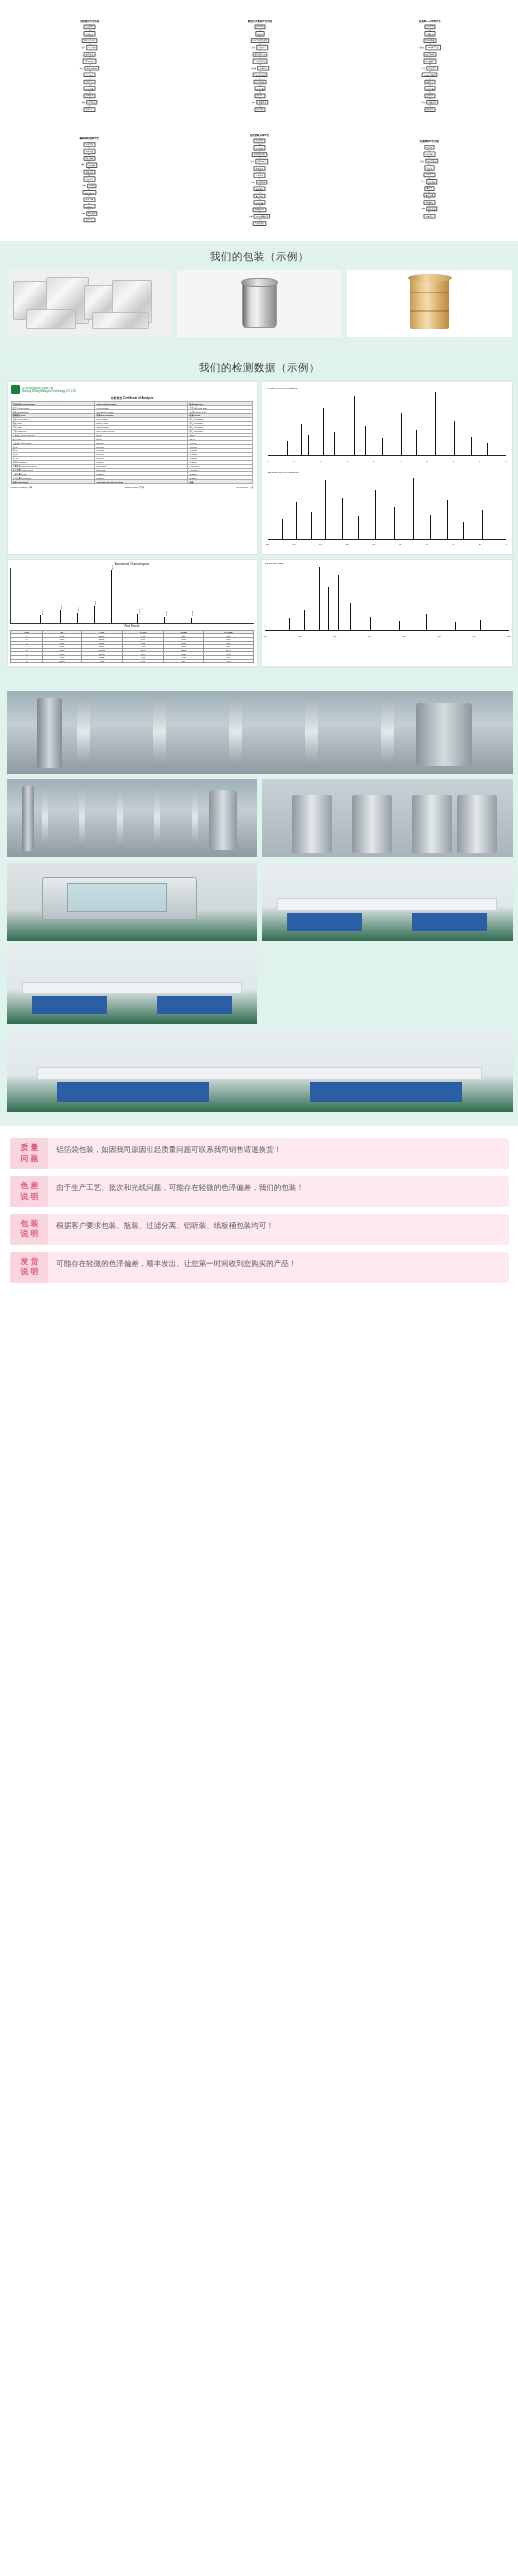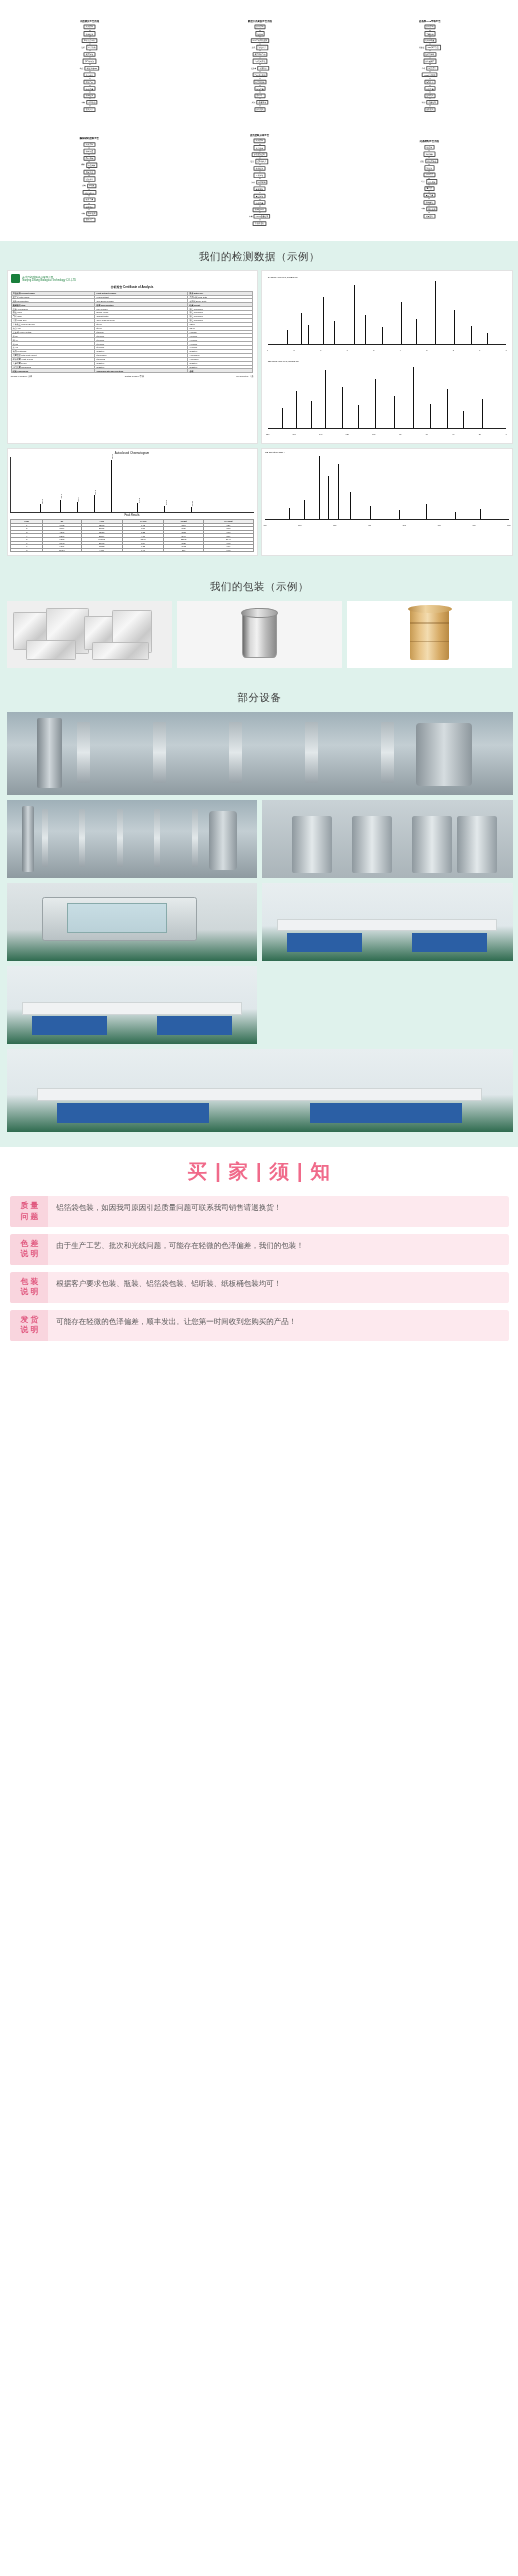--- a/index.html
+++ b/index.html
@@ -586,20 +586,50 @@
               <span class="flow-side-label">干燥</span>
               <div class="flow-node">纯度检测</div>
             </div>
             <div class="flow-arrow"></div>
             <div class="flow-side">
               <div class="flow-node">充氮包装</div>
             </div>
           </div>
         </div>
       </div>
+  </div>
+
+  <div class="band">
+    <div class="band-title">我们的包装（示例）</div>
+    <div class="pack-row">
+      <div class="pack-cell">
+        <div class="bags">
+          <div class="bag" style="left:4%;top:16%;width:22%;height:58%;"></div>
+          <div class="bag" style="left:24%;top:10%;width:26%;height:70%;"></div>
+          <div class="bag" style="left:47%;top:22%;width:20%;height:52%;"></div>
+          <div class="bag" style="left:64%;top:14%;width:24%;height:64%;"></div>
+          <div class="bag" style="left:12%;top:58%;width:30%;height:30%;"></div>
+          <div class="bag" style="left:52%;top:62%;width:34%;height:26%;"></div>
+        </div>
+      </div>
+      <div class="pack-cell">
+        <div class="can-wrap">
+            <div class="can"></div>
+          </div>
+      </div>
+      <div class="pack-cell">
+        <div class="drum-wrap">
+          <div class="drum">
+            <div class="lid"></div>
+            <div class="band2" style="top:26%;"></div>
+            <div class="band2" style="top:62%;"></div>
+          </div>
+        </div>
+      </div>
+    </div>
   </div>
 
   <div class="band">
     <div class="band-title">我们的检测数据（示例）</div>
     <div class="data-grid">
 
       <div class="doc">
         <div class="doc-head">
           <div class="doc-logo"></div>
           <div>
@@ -913,52 +943,21 @@
               <div class="nmr-tick" style="left: 57.1429%;">500</div>
               <div class="nmr-tick" style="left: 71.4286%;">600</div>
               <div class="nmr-tick" style="left: 85.7143%;">700</div>
               <div class="nmr-tick" style="left: 100%;">800</div>
             </div>
           </div>
         </div>
     </div>
   </div>
 
-  <div class="band">
-    <div class="band-title">我们的包装（示例）</div>
-    <div class="pack-row">
-      <div class="pack-cell">
-        <div class="bags">
-          <div class="bag" style="left:4%;top:16%;width:22%;height:58%;"></div>
-          <div class="bag" style="left:24%;top:10%;width:26%;height:70%;"></div>
-          <div class="bag" style="left:47%;top:22%;width:20%;height:52%;"></div>
-          <div class="bag" style="left:64%;top:14%;width:24%;height:64%;"></div>
-          <div class="bag" style="left:12%;top:58%;width:30%;height:30%;"></div>
-          <div class="bag" style="left:52%;top:62%;width:34%;height:26%;"></div>
-        </div>
-      </div>
-      <div class="pack-cell">
-        <div class="can-wrap">
-            <div class="can"></div>
-          </div>
-      </div>
-      <div class="pack-cell">
-        <div class="drum-wrap">
-          <div class="drum">
-            <div class="lid"></div>
-            <div class="band2" style="top:26%;"></div>
-            <div class="band2" style="top:62%;"></div>
-          </div>
-        </div>
-      </div>
-    </div>
-  </div>
-
   <div class="equip-band">
-    <div class="band-title">部分设备</div>
     <div class="equip-grid" id="equip-grid">
         <div class="equip-cell wide">
           <div class="ph ph-factory">
             <div class="pipe" style="left: 14%; top: 12%; width: 2.5%; height: 74%;"></div>
             <div class="pipe" style="left: 29%; top: 12%; width: 2.5%; height: 74%;"></div>
             <div class="pipe" style="left: 44%; top: 12%; width: 2.5%; height: 74%;"></div>
             <div class="pipe" style="left: 59%; top: 12%; width: 2.5%; height: 74%;"></div>
             <div class="pipe" style="left: 74%; top: 12%; width: 2.5%; height: 74%;"></div>
           </div>
         </div>
@@ -1003,42 +1002,41 @@
           <div class="ph ph-lab">
             <div class="bench"></div>
             <div class="cab"></div>
             <div class="cab2"></div>
           </div>
         </div>
       </div>
   </div>
 
   <div class="notice-wrap">
-    <div class="notice-title">买 | 家 | 须 | 知</div>
     <div class="notice-list" id="notice-list">
         <div class="notice-item">
           <div class="notice-label">
             <div>质 量</div>
             <div>问 题</div>
           </div>
           <div class="notice-text">铝箔袋包装，如因我司原因引起质量问题可联系我司销售请退换货！</div>
         </div>
         <div class="notice-item">
           <div class="notice-label">
             <div>色 差</div>
             <div>说 明</div>
           </div>
           <div class="notice-text">由于生产工艺、批次和光线问题，可能存在轻微的色泽偏差，我们的包装！</div>
         </div>
         <div class="notice-item">
           <div class="notice-label">
             <div>包 装</div>
             <div>说 明</div>
           </div>
-          <div class="notice-text">根据客户要求包装、瓶装、铝箔袋包装、铝听装、纸板桶包装均可！</div>
+          <div class="notice-text">根据客户要求包装、瓶装、过滤分离、铝听装、纸板桶包装均可！</div>
         </div>
         <div class="notice-item">
           <div class="notice-label">
             <div>发 货</div>
             <div>说 明</div>
           </div>
           <div class="notice-text">可能存在轻微的色泽偏差，顺丰发出。让您第一时间收到您购买的产品！</div>
         </div>
       </div>
   </div>

